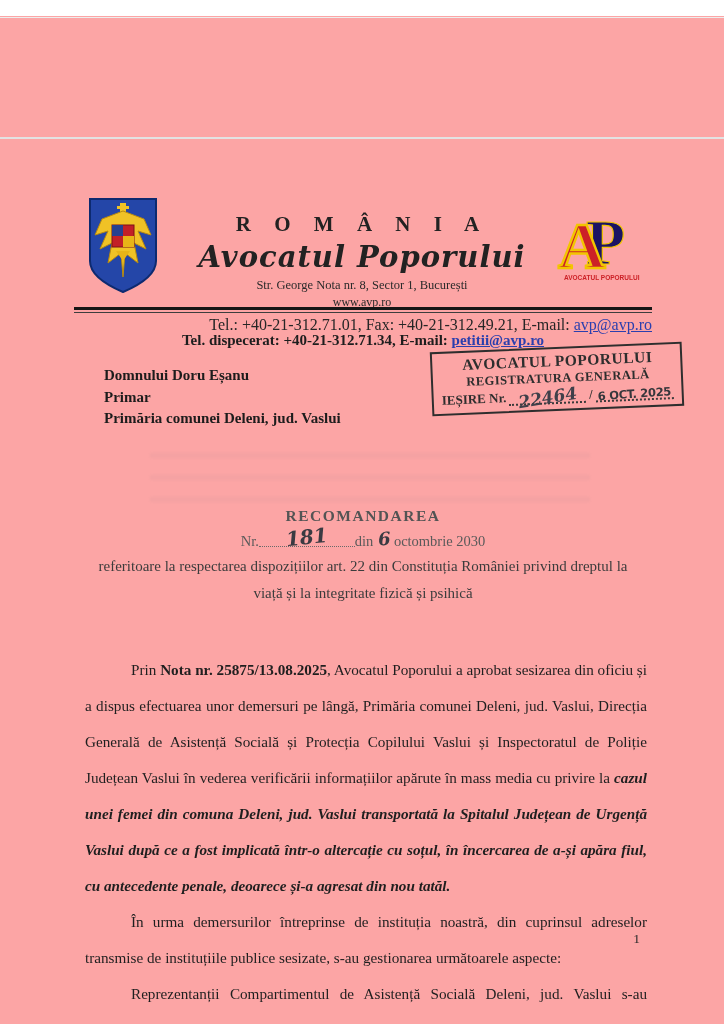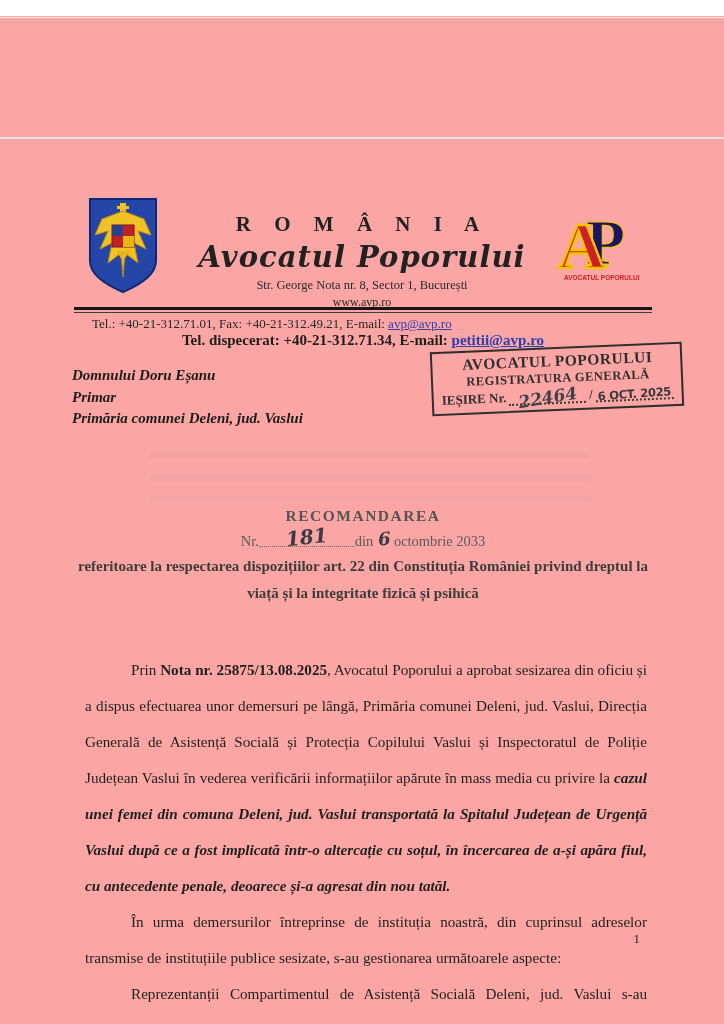--- a/index.html
+++ b/index.html
@@ -21,26 +21,26 @@
     font-size:29px; margin-top:3px; color:#222; letter-spacing:1px;
   }
   .address { font-size:12.5px; margin-top:4px; color:#2a2a2a; }
   .website { font-size:12px; margin-top:2px; color:#2a2a2a; }
   .ap-logo { position:absolute; left:556px; top:186px; width:86px; height:94px; }
 
   .double-rule {
     position:absolute; left:74px; top:291px; width:578px; height:6px;
     border-top:3px solid #161616; border-bottom:1px solid #3d3d3d;
   }
-  .contact-line1 { position:absolute; left:92px; top:300px; width:578px; text-align:left; font-size:13px; color:#262626; }
+  .contact-line1 { position:absolute; left:74px; top:300px; width:578px; text-align:right; font-size:16px; color:#262626; }
   .contact-line2 { position:absolute; left:74px; top:316px; width:578px; text-align:center; font-size:15px; font-weight:bold; color:#1d1d1d; }
   .email-link { color:#2b3fae; text-decoration:underline; cursor:pointer; }
 
   
-  .recipient { position:absolute; left:72px; top:349px; font-weight:bold; font-style:italic; font-size:15px; line-height:21.5px; color:#1c1c1c; }
+  .recipient { position:absolute; left:104px; top:349px; font-weight:bold; font-size:15px; line-height:21.5px; color:#1c1c1c; }
 
   
   .stamp {
     position:absolute; left:431px; top:331px; width:252px;
     padding:3px 6px 5px 8px; border:2px solid #2e2e2e;
     transform:rotate(-2.4deg); color:#2e2e2e; background:transparent;
   }
   .stamp-org  { font-size:15.5px; font-weight:bold; letter-spacing:0.5px; text-align:center; white-space:nowrap; }
   .stamp-dept { font-size:12.5px; font-weight:bold; letter-spacing:0.5px; text-align:center; margin-top:1px; white-space:nowrap; }
   .stamp-exit { display:flex; align-items:flex-end; font-size:13px; font-weight:bold; margin-top:2px; white-space:nowrap; }
@@ -73,21 +73,21 @@
   .dotted-gap {
     display:inline-block; width:96px; border-bottom:1.5px dotted #6a6a6a;
     text-align:center; vertical-align:baseline; line-height:10px;
   }
   .handwritten {
     font-family:"DejaVu Serif", serif; font-style:italic; font-weight:bold;
     font-size:20px; color:#3a3a42; display:inline-block;
     transform:rotate(-6deg) translateY(-2px);
   }
   .hand-day { font-size:18px; transform:rotate(-4deg) translateY(-1px); margin:0 3px 0 5px; }
-  .rec-subtitle { position:absolute; left:74px; width:578px; text-align:center; font-size:15px; font-weight:bold; color:#3c3c3c; }
+  .rec-subtitle { position:absolute; left:74px; width:578px; text-align:center; font-size:15px; font-weight:normal; color:#3c3c3c; }
   .sub1 { top:542px; }
   .sub2 { top:569px; }
 
   
   .body-text {
     position:absolute; left:85px; top:636px; width:562px;
     font-size:15.2px; line-height:36px; text-align:justify; color:#1f1f1f;
   }
   .body-text p { margin:0; text-indent:46px; }
   .b  { font-weight:bold; }
@@ -146,21 +146,21 @@
       <span class="stamp-dots"><span class="stamp-number">22464</span></span>
       <span class="stamp-slash">/</span>
       <span class="stamp-dots"><span class="stamp-date">6 OCT. 2025</span></span>
     </div>
   </div>
 
   <div class="ghost-bleed"></div>
 
   <div class="rec-heading">RECOMANDAREA</div>
   <div class="rec-nr-line">
-    <span>Nr.</span><span class="dotted-gap"><span class="handwritten">181</span></span><span>din</span><span class="handwritten hand-day">6</span><span>octombrie 2033</span>
+    <span>Nr.</span><span class="dotted-gap"><span class="handwritten">181</span></span><span>din</span><span class="handwritten hand-day">6</span><span>octombrie 2030</span>
   </div>
   <div class="rec-subtitle sub1">referitoare la respectarea dispozițiilor art. 22 din Constituția României privind dreptul la</div>
   <div class="rec-subtitle sub2">viață și la integritate fizică și psihică</div>
 
   <div class="body-text">
     <p><span>Prin </span><span class="b">Nota nr. 25875/13.08.2025</span><span>, Avocatul Poporului a aprobat sesizarea din oficiu și a dispus efectuarea unor demersuri pe lângă, Primăria comunei Deleni, jud. Vaslui, Direcția Generală de Asistență Socială și Protecția Copilului Vaslui și Inspectoratul de Poliție Județean Vaslui în vederea verificării informațiilor  apărute în mass media cu privire la </span><span class="bi">cazul unei femei din comuna Deleni, jud. Vaslui transportată la Spitalul Județean de Urgență Vaslui după ce a fost implicată într-o altercație cu soțul, în încercarea de a-și apăra fiul, cu antecedente penale, deoarece și-a agresat din nou tatăl.</span></p>
     <p>În urma demersurilor întreprinse de instituția noastră, din cuprinsul adreselor transmise de instituțiile publice sesizate, s-au gestionarea următoarele aspecte:</p>
     <p>Reprezentanții Compartimentul de Asistență Socială Deleni, jud. Vaslui s-au implicat în gestionarea cazului odată ce au fost alertați de zgomotul altercației desfășurate pe drumul public,</p>
   </div>
 

